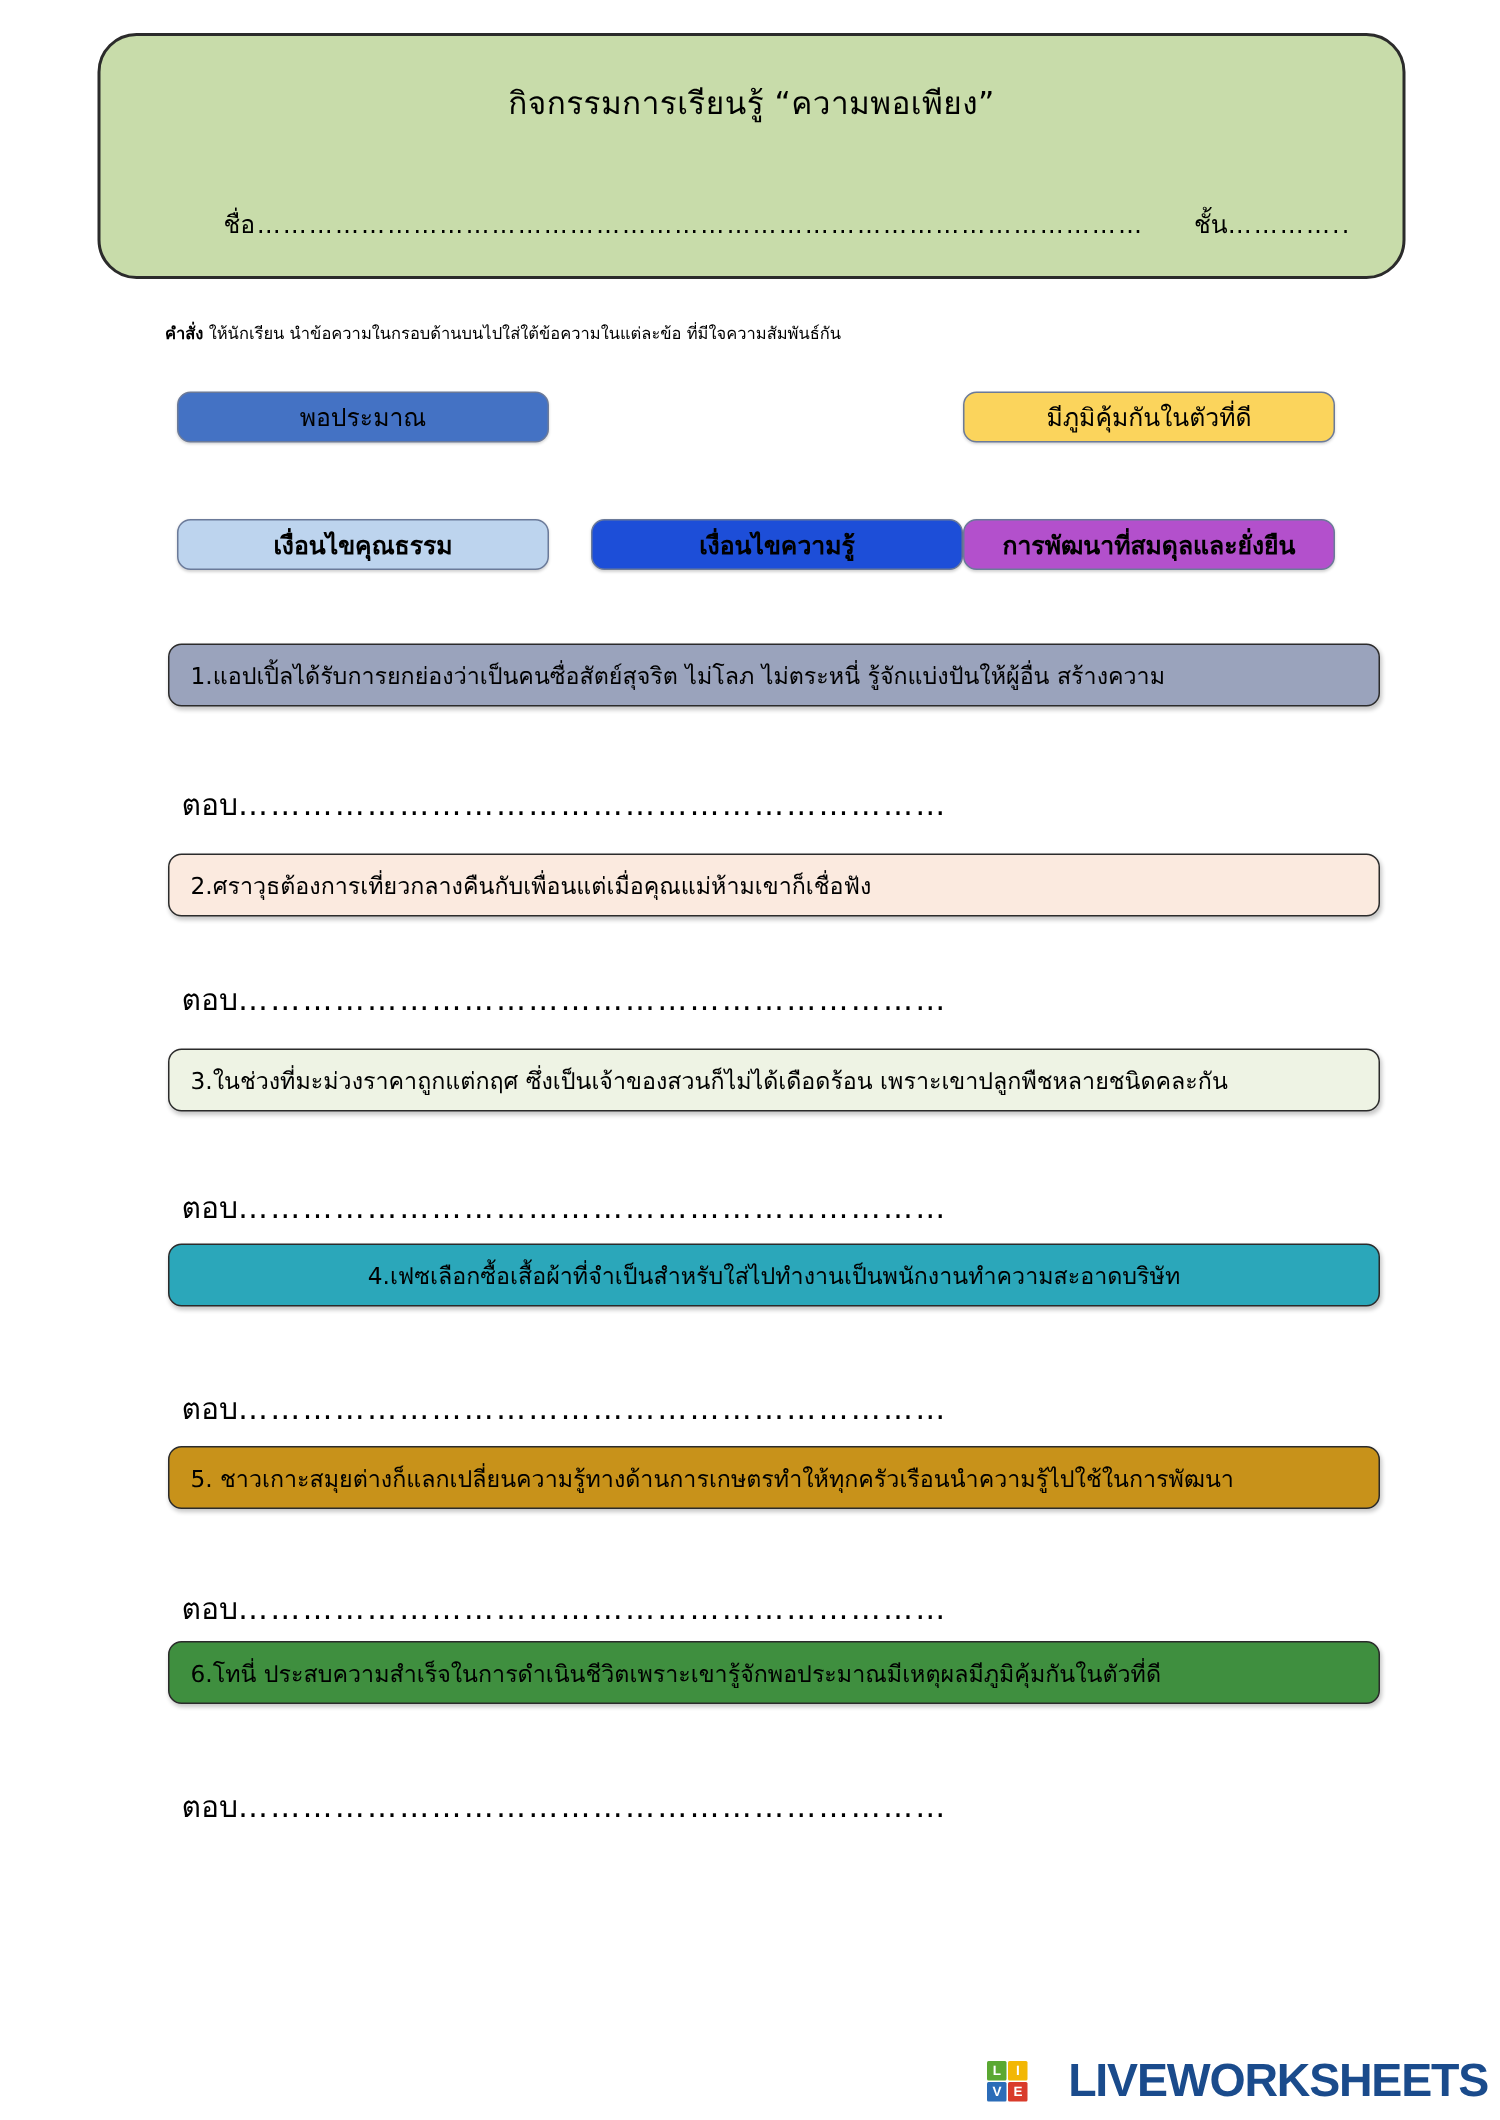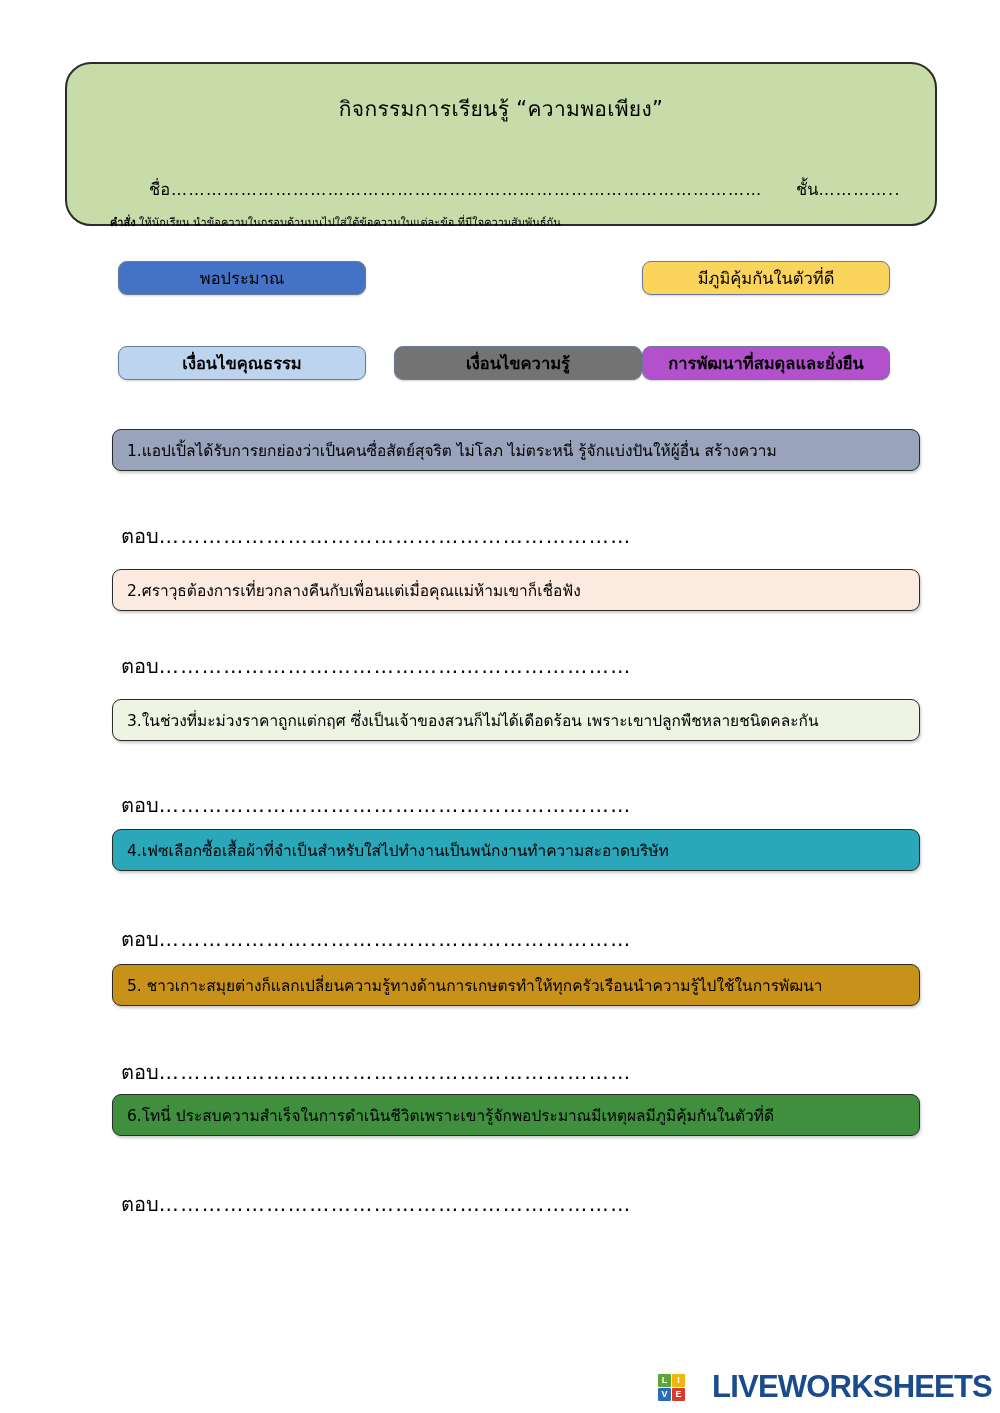--- a/index.html
+++ b/index.html
@@ -148,21 +148,21 @@
     font-family: "Liberation Sans", sans-serif;
     font-weight: 700;
     font-size: 31px;
     letter-spacing: -0.8px;
     color: #1a4b8c;
   }
 </style>
 </head>
 <body>
 
-<div class="header-panel" style="background: rgb(200, 220, 170); margin-top: 40px;">
+<div class="header-panel" style="background: rgb(200, 220, 170);">
   <div class="header-title">กิจกรรมการเรียนรู้ “ความพอเพียง”</div>
   <div class="name-line">
     <span class="lbl">ชื่อ</span>
     <span class="dot-fill">…………………………………………………………………………………………</span>
     <span class="lbl">ชั้น</span>
     <span class="dot-fill-fixed">…………..</span>
   </div>
 </div>
 
 <div class="instruction">
@@ -174,21 +174,21 @@
     <span>พอประมาณ</span>
   </div>
   <div class="chip" style="background: rgb(251, 212, 92); text-align: right;">
     <span>มีภูมิคุ้มกันในตัวที่ดี</span>
   </div>
 </div>
 <div class="chip-row row2">
   <div class="chip" style="background: rgb(189, 212, 238);">
     <span>เงื่อนไขคุณธรรม</span>
   </div>
-  <div class="chip" style="background: #737373; margin-left: 28px;">
+  <div class="chip" style="background: #1d4ed8; margin-left: 28px;">
     <span>เงื่อนไขความรู้</span>
   </div>
   <div class="chip" style="background: rgb(179, 80, 204);">
     <span>การพัฒนาที่สมดุลและยั่งยืน</span>
   </div>
 </div>
 
 <div class="stmt" style="top: 429px; background: rgb(154, 163, 188);">
   <span>1.แอปเปิ้ลได้รับการยกย่องว่าเป็นคนซื่อสัตย์สุจริต ไม่โลภ ไม่ตระหนี่ รู้จักแบ่งปันให้ผู้อื่น สร้างความ</span>
 </div>
@@ -203,21 +203,21 @@
   <span>ตอบ</span><span class="dots">…………………………………………………………</span>
 </div>
 
 <div class="stmt" style="top: 699px; background: rgb(238, 243, 228);">
   <span>3.ในช่วงที่มะม่วงราคาถูกแต่กฤศ ซึ่งเป็นเจ้าของสวนก็ไม่ได้เดือดร้อน เพราะเขาปลูกพืชหลายชนิดคละกัน</span>
 </div>
 <div class="ans" style="top:789px">
   <span>ตอบ</span><span class="dots">…………………………………………………………</span>
 </div>
 
-<div class="stmt" style="top: 829px; background: rgb(43, 167, 186);">
+<div class="stmt" style="top: 829px; background: rgb(43, 167, 186); justify-content: center;">
   <span>4.เฟซเลือกซื้อเสื้อผ้าที่จำเป็นสำหรับใส่ไปทำงานเป็นพนักงานทำความสะอาดบริษัท</span>
 </div>
 <div class="ans" style="top:923px">
   <span>ตอบ</span><span class="dots">…………………………………………………………</span>
 </div>
 
 <div class="stmt" style="top: 964px; background: rgb(200, 146, 26);">
   <span>5. ชาวเกาะสมุยต่างก็แลกเปลี่ยนความรู้ทางด้านการเกษตรทำให้ทุกครัวเรือนนำความรู้ไปใช้ในการพัฒนา</span>
 </div>
 <div class="ans" style="top:1056px">

